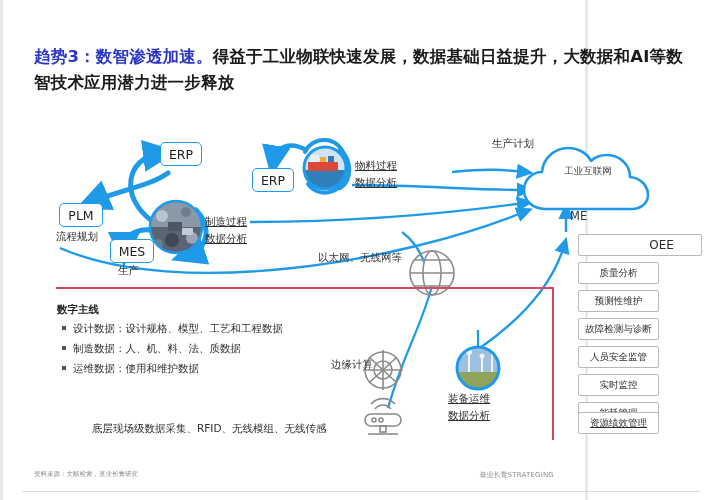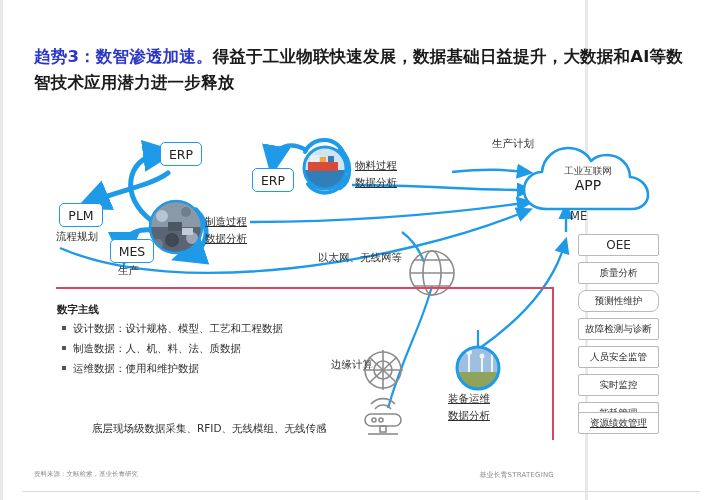--- a/index.html
+++ b/index.html
@@ -45,21 +45,21 @@
   }
   .cloud-txt .big{font-size:14px;color:#222;}
 
   
   .kpi{
     position:absolute;left:578px;width:79px;height:20px;
     border:1px solid #b9b9b9;background:#fff;border-radius:2px;
     display:flex;align-items:center;justify-content:center;
     font-size:9.5px;color:#2b2b2b;
   }
-  .kpi.first{font-size:12px;font-family:"DejaVu Sans","Liberation Sans",sans-serif;}
+  .kpi.first{font-size:12px;font-family:"DejaVu Sans","Liberation Sans",sans-serif;padding-left:43px;}
 
   
   .red-h{position:absolute;left:56px;top:287px;width:498px;height:2px;background:#d9475f;}
   .red-v{position:absolute;left:552px;top:287px;width:2px;height:153px;background:#d9475f;}
 
   
   .dt-title{position:absolute;left:57px;top:303px;font-size:10.5px;color:#222;font-weight:bold;}
   .dt-list{position:absolute;left:62px;top:320px;width:270px;}
   .dt-li{display:flex;align-items:flex-start;margin-bottom:4px;}
   .dt-b{width:4px;height:4px;background:#555;margin:6px 7px 0 0;flex:none;}
@@ -222,26 +222,25 @@
   <div class="cap" style="left:570px;top:209px;font-size:11.5px;">ME</div>
   <div class="cap" style="left:307px;top:358px;margin-left:24px;">边缘计算</div>
 
   <div class="cap2" style="left:448px;top:390px;">
     <div>装备运维</div>
     <div>数据分析</div>
   </div>
 
   <div class="cloud-txt">
     <div>工业互联网</div>
-    <div class="big">APP</div>
   </div>
 
   <div class="kpi first" style="top:234px;">OEE</div>
   <div class="kpi" style="top:262px;">质量分析</div>
-  <div class="kpi" style="top:290px;border-radius:8px;">预测性维护</div>
+  <div class="kpi" style="top:290px;">预测性维护</div>
   <div class="kpi" style="top:318px;">故障检测与诊断</div>
   <div class="kpi" style="top:346px;">人员安全监管</div>
   <div class="kpi" style="top:374px;">实时监控</div>
   <div class="kpi" style="top:402px;">能耗管理</div>
   <div class="kpi" style="top:412px;text-decoration:underline;">资源绩效管理</div>
 
   <div class="red-h"></div>
   <div class="red-v"></div>
 
   <div class="dt-title">数字主线</div>

